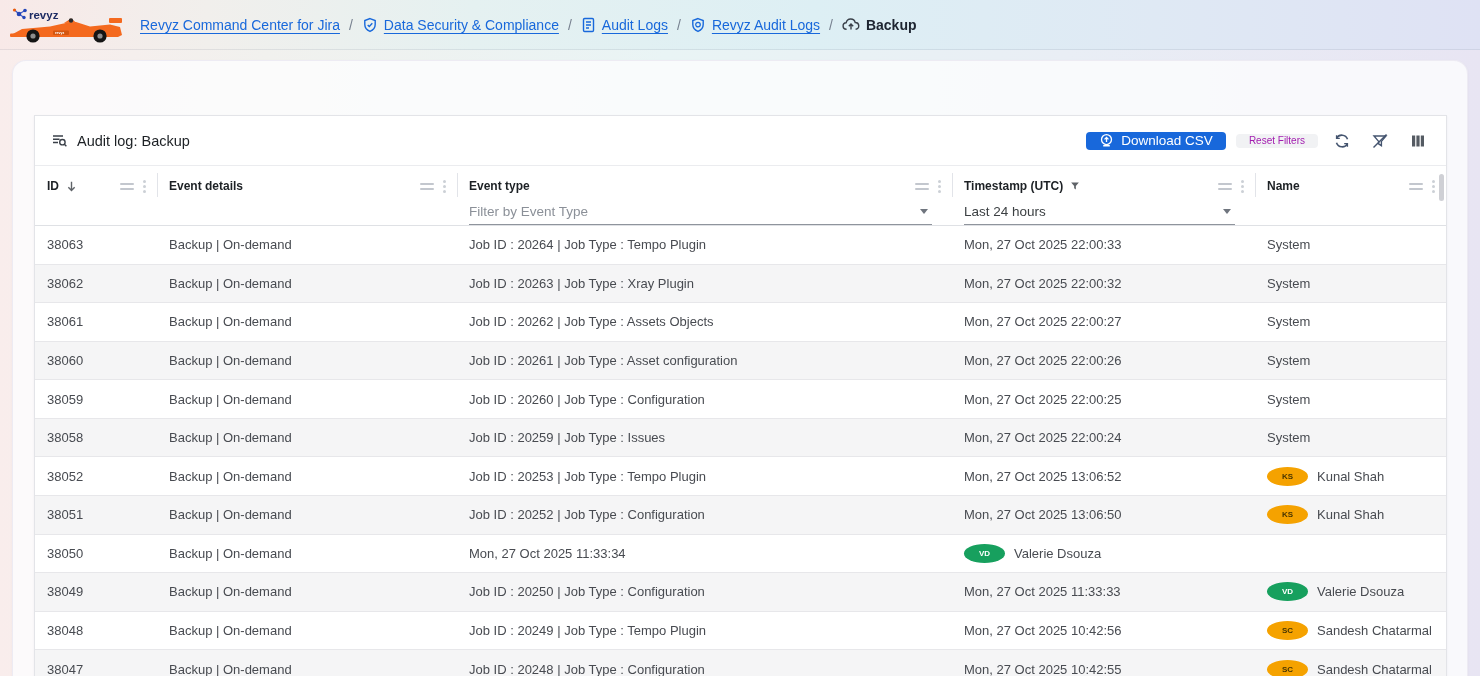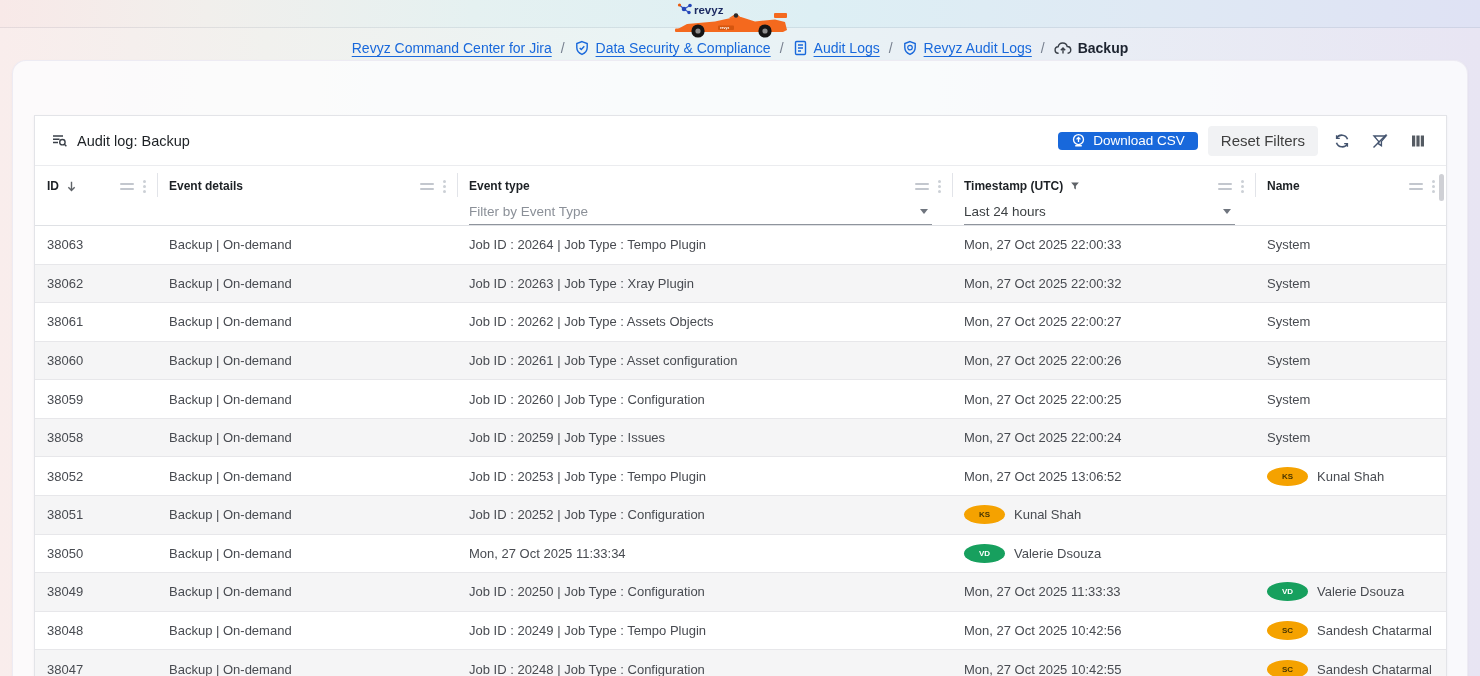--- a/index.html
+++ b/index.html
@@ -1,38 +1,38 @@
 <!DOCTYPE html>
 <html><head>
 <meta charset="utf-8">
 <style>
   * { margin:0; padding:0; box-sizing:border-box; }
   html,body { width:1480px; height:676px; overflow:hidden; font-family:"Liberation Sans", sans-serif; }
   body { background:linear-gradient(90deg,#f9edec 0%,#f1f1ee 18%,#e9f4f5 45%,#e9eef5 72%,#e8e5f3 100%); position:relative; }
 
   
-  .topbar { height:28px; display:flex; align-items:center; background:linear-gradient(90deg,#f8e9e8 0%,#f1efec 14%,#e5f1f1 32%,#ddeff4 55%,#dfe9f4 78%,#dfe2f4 100%); border-bottom:1px solid rgba(110,120,140,.14); padding:0 10px;flex-direction:column; }
+  .topbar { height:50px; display:flex; align-items:center; background:linear-gradient(90deg,#f8e9e8 0%,#f1efec 14%,#e5f1f1 32%,#ddeff4 55%,#dfe9f4 78%,#dfe2f4 100%); border-bottom:1px solid rgba(110,120,140,.14); padding:0 10px; }
   .logo { width:116px; height:40px; flex:0 0 auto; margin-right:14px; }
   .breadcrumb { display:flex; align-items:center; gap:9px; font-size:14px; white-space:nowrap; }
   .crumb { display:flex; align-items:center; gap:6px; color:#1868db; cursor:pointer; }
   .crumb a, .crumb .crumb-label { color:#1868db; text-decoration:underline; text-underline-offset:3px; }
   .crumb.current .crumb-label { color:#1d2430; font-weight:700; text-decoration:none; cursor:default; }
   .crumb-sep { color:#77808f; font-size:14px; }
   .crumb svg { display:block; }
 
   
   .outer-card { position:absolute; left:12px; right:12px; top:60px; height:640px; background:rgba(252,252,254,.82); border:1px solid rgba(235,233,242,.9); border-radius:14px; box-shadow:0 1px 3px rgba(30,30,60,.04); }
   .inner-card { position:absolute; left:21px; right:20px; top:18px; height:584px; background:#fff; border:1px solid #e3e4e8; border-radius:0; box-shadow:0 1px 2px rgba(23,43,77,.06); overflow:hidden;margin-top:36px; }
 
   
   .toolbar { height:50px; display:flex; align-items:center; padding:0 14px 0 16px; border-bottom:1px solid #ebecef; }
   .grid-title { display:flex; align-items:center; gap:9px; font-size:14.5px; color:#1d2125; }
   .toolbar-right { margin-left:auto; display:flex; align-items:center; gap:10px; }
   .btn-primary { display:flex; align-items:center; gap:7px; background:#1868db; color:#fff; border:none; border-radius:4px; height:18px; padding:0 13px; font-size:13.5px; font-family:inherit; cursor:pointer; }
-  .btn-subtle { background:#f1f2f4; color:#404040; border:none; border-radius:4px; height:30px; padding:0 13px; font-size:15px; font-family:inherit; cursor:pointer; }
+  .btn-subtle { background:#f1f2f4; color:#a21caf; border:none; border-radius:4px; height:14px; padding:0 13px; font-size:10px; font-family:inherit; cursor:pointer; }
   .tool-icon { width:28px; height:28px; display:flex; align-items:center; justify-content:center; cursor:pointer; border-radius:4px; }
 
   
   .grid-cols { display:grid; grid-template-columns:122px 300px 495px 303px 1fr; }
   .thead { height:60px; border-bottom:1px solid #dfe1e5; position:relative; }
   .hcell { position:relative; padding:9px 8px 0 12px; }
   .hcell:not(:first-child)::before { content:""; position:absolute; left:0; top:7px; width:1px; height:24px; background:#e2e4e9; }
   .hlabel-row { display:flex; align-items:center; gap:6px; height:22px; }
   .hlabel { font-size:12px; font-weight:700; color:#1d2125; white-space:nowrap; }
   .h-spacer { flex:1; }
@@ -350,20 +350,21 @@
     <div class="cell name-cell">
       <span class="avatar" style="background: rgb(245, 162, 0);">KS</span>
       <span>Kunal Shah</span>
     </div>
   </div>
 
   <div class="row grid-cols alt">
     <div class="cell">38051</div>
     <div class="cell">Backup | On-demand</div>
     <div class="cell">Job ID : 20252 | Job Type : Configuration</div>
+    <div class="cell">Mon, 27 Oct 2025 13:06:50</div>
     <div class="cell name-cell">
       <span class="avatar" style="background: rgb(245, 162, 0);">KS</span>
       <span>Kunal Shah</span>
     </div>
   </div>
 
   <div class="row grid-cols">
     <div class="cell">38050</div>
     <div class="cell">Backup | On-demand</div>
     <div class="cell">Mon, 27 Oct 2025 11:33:34</div>

